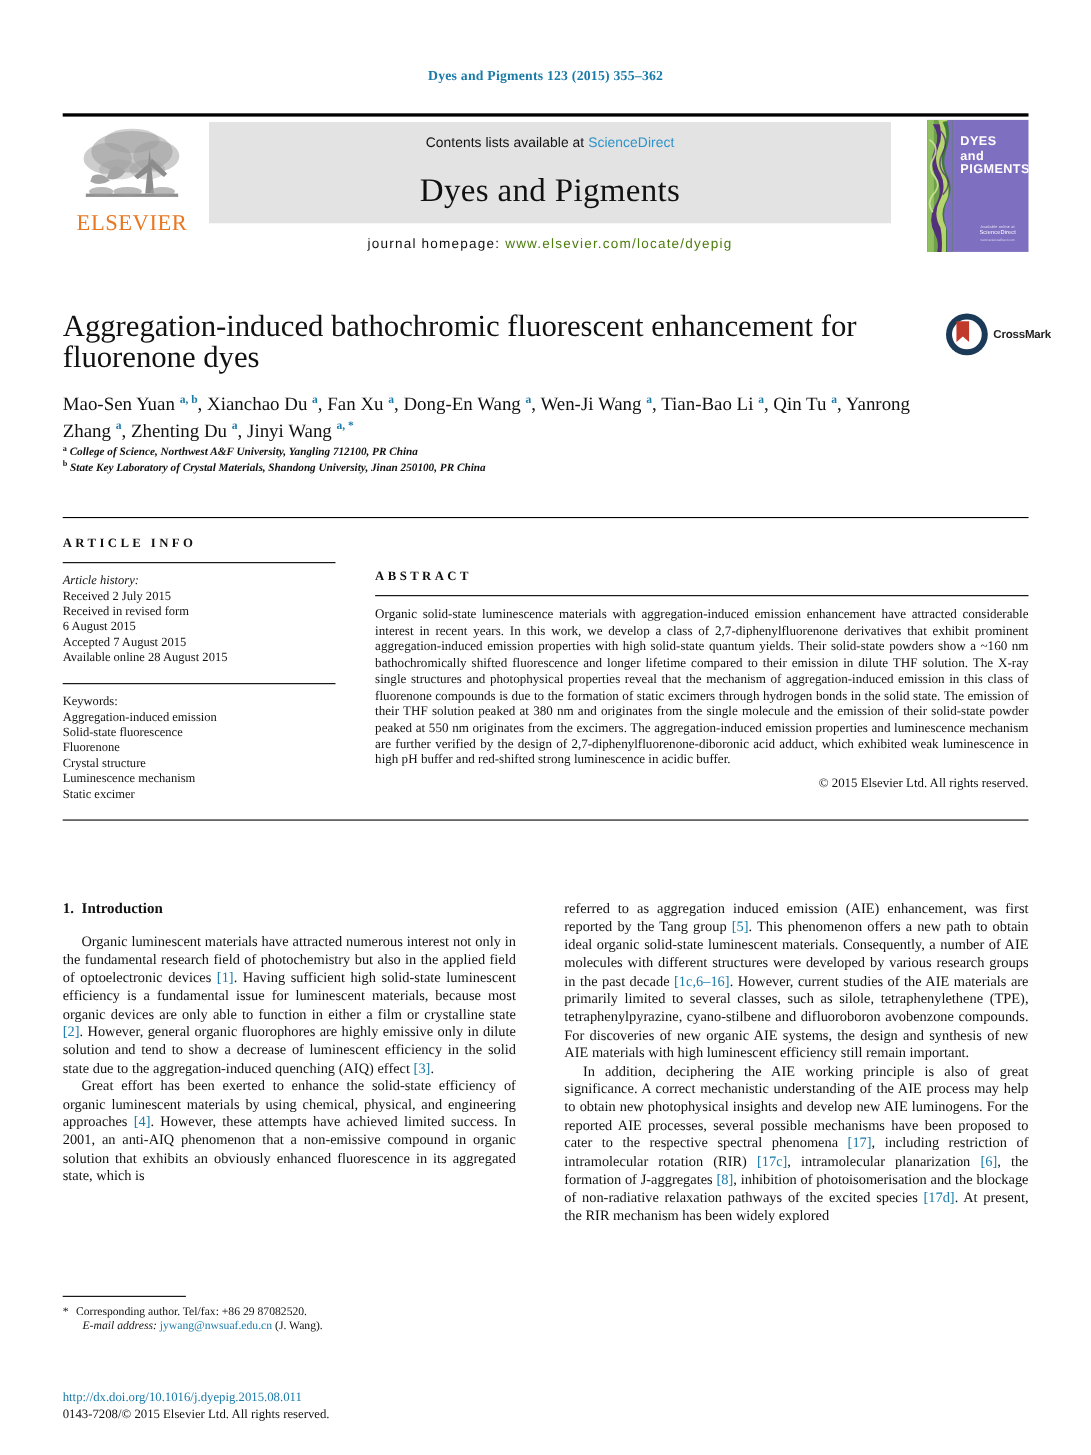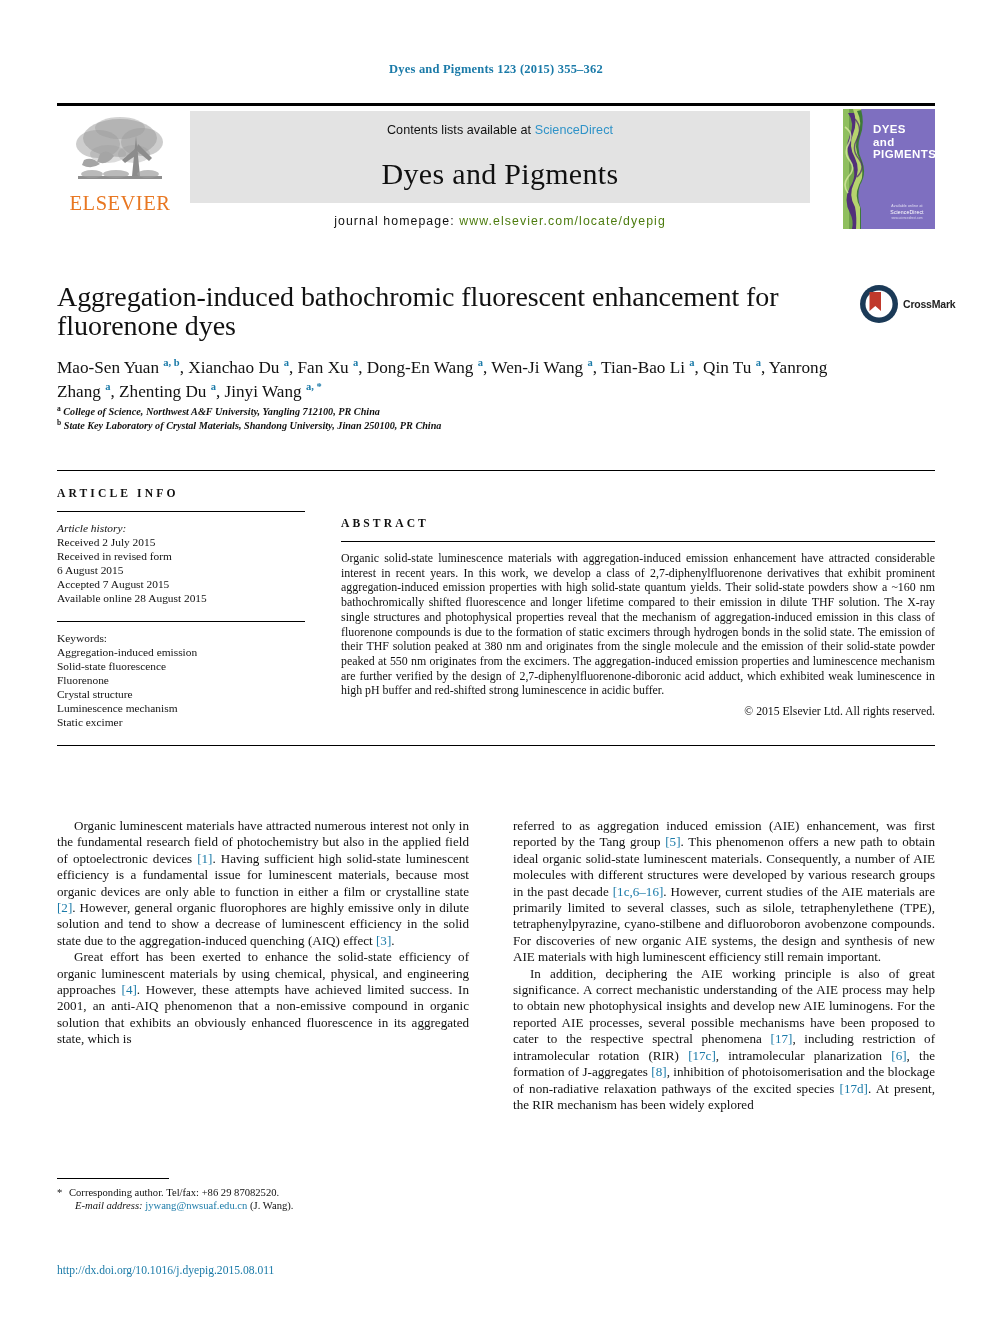--- a/index.html
+++ b/index.html
@@ -523,20 +523,23 @@
   <div class="abs-col">
     <div class="sec-head">ABSTRACT</div>
     <div class="thin-rule"></div>
     <div class="abstract-text">Organic solid-state luminescence materials with aggregation-induced emission enhancement have attracted considerable interest in recent years. In this work, we develop a class of 2,7-diphenylfluorenone derivatives that exhibit prominent aggregation-induced emission properties with high solid-state quantum yields. Their solid-state powders show a ~160 nm bathochromically shifted fluorescence and longer lifetime compared to their emission in dilute THF solution. The X-ray single structures and photophysical properties reveal that the mechanism of aggregation-induced emission in this class of fluorenone compounds is due to the formation of static excimers through hydrogen bonds in the solid state. The emission of their THF solution peaked at 380 nm and originates from the single molecule and the emission of their solid-state powder peaked at 550 nm originates from the excimers. The aggregation-induced emission properties and luminescence mechanism are further verified by the design of 2,7-diphenylfluorenone-diboronic acid adduct, which exhibited weak luminescence in high pH buffer and red-shifted strong luminescence in acidic buffer.</div>
     <div class="copyright">© 2015 Elsevier Ltd. All rights reserved.</div>
   </div>
 
   <div class="rule-bottom"></div>
 
   <div class="body-left">
+    <h2 class="sect-title">
+      <span class="num">1.</span><span>Introduction</span>
+    </h2>
     <div>
         <p class="para">Organic luminescent materials have attracted numerous interest not only in the fundamental research field of photochemistry but also in the applied field of optoelectronic devices <span class="ref">[1]</span>. Having sufficient high solid-state luminescent efficiency is a fundamental issue for luminescent materials, because most organic devices are only able to function in either a film or crystalline state <span class="ref">[2]</span>. However, general organic fluorophores are highly emissive only in dilute solution and tend to show a decrease of luminescent efficiency in the solid state due to the aggregation-induced quenching (AIQ) effect <span class="ref">[3]</span>.</p>
         <p class="para">Great effort has been exerted to enhance the solid-state efficiency of organic luminescent materials by using chemical, physical, and engineering approaches <span class="ref">[4]</span>. However, these attempts have achieved limited success. In 2001, an anti-AIQ phenomenon that a non-emissive compound in organic solution that exhibits an obviously enhanced fluorescence in its aggregated state, which is</p>
       </div>
   </div>
 
   <div class="body-right">
     <div>
         <p class="para first">referred to as aggregation induced emission (AIE) enhancement, was first reported by the Tang group <span class="ref">[5]</span>. This phenomenon offers a new path to obtain ideal organic solid-state luminescent materials. Consequently, a number of AIE molecules with different structures were developed by various research groups in the past decade <span class="ref">[1c,6–16]</span>. However, current studies of the AIE materials are primarily limited to several classes, such as silole, tetraphenylethene (TPE), tetraphenylpyrazine, cyano-stilbene and difluoroboron avobenzone compounds. For discoveries of new organic AIE systems, the design and synthesis of new AIE materials with high luminescent efficiency still remain important.</p>
         <p class="para">In addition, deciphering the AIE working principle is also of great significance. A correct mechanistic understanding of the AIE process may help to obtain new photophysical insights and develop new AIE luminogens. For the reported AIE processes, several possible mechanisms have been proposed to cater to the respective spectral phenomena <span class="ref">[17]</span>, including restriction of intramolecular rotation (RIR) <span class="ref">[17c]</span>, intramolecular planarization <span class="ref">[6]</span>, the formation of J-aggregates <span class="ref">[8]</span>, inhibition of photoisomerisation and the blockage of non-radiative relaxation pathways of the excited species <span class="ref">[17d]</span>. At present, the RIR mechanism has been widely explored</p>
@@ -550,15 +553,16 @@
     </div>
     <div class="fn-line" style="padding-left:18px;">
       <span class="em">E-mail address:</span>
       <span class="link">jywang@nwsuaf.edu.cn</span>
       <span>(J. Wang).</span>
     </div>
   </div>
 
   <div class="doi-block">
     <div class="doi-line">http://dx.doi.org/10.1016/j.dyepig.2015.08.011</div>
+    <div class="issn-line">0143-7208/© 2015 Elsevier Ltd. All rights reserved.</div>
   </div>
 
 </div>
 
 </body></html>

